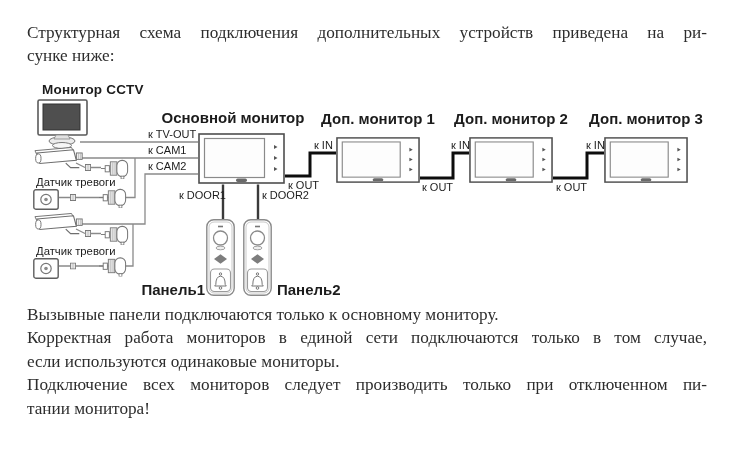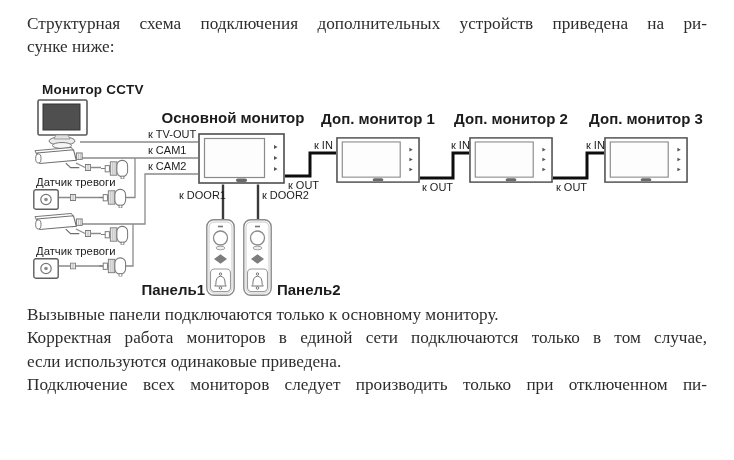--- a/index.html
+++ b/index.html
@@ -1,20 +1,20 @@
 <!DOCTYPE html>
 <html><head>
 <meta charset="utf-8">
 <style>
   html,body{margin:0;padding:0;background:#fff;}
   .page{position:relative;width:734px;height:460px;background:#ffffff;overflow:hidden;
         font-family:"Liberation Serif", serif;}
   .textblock{position:absolute;left:27px;width:680px;color:#2d2d2d;
              font-size:17.2px;line-height:23.4px;}
-  .intro{top:12px;}
+  .intro{top:21px;}
   .notes{top:303px;}
   .line{white-space:normal;}
   .stretch{text-align:justify;text-align-last:justify;}
   .diagram{position:absolute;left:0;top:70px;}
   svg text{font-family:"Liberation Sans", sans-serif;fill:#1c1c1c;}
   .biglbl{font-size:15px;font-weight:700;}
   .midlbl{font-size:13.5px;font-weight:700;letter-spacing:.2px;}
   .portlbl{font-size:11px;}
   .smlbl{font-size:11.3px;}
   .panellbl{font-size:15px;font-weight:700;}
@@ -153,17 +153,18 @@
     <text class="smlbl" x="36" y="186">Датчик тревоги</text>
     <text class="smlbl" x="36" y="255">Датчик тревоги</text>
 
     <text class="panellbl" x="205" y="295" text-anchor="end">Панель1</text>
     <text class="panellbl" x="277" y="295">Панель2</text>
   </svg>
 
   <div class="textblock notes">
     <div class="line">Вызывные панели подключаются только к основному монитору.</div>
     <div class="line stretch">Корректная работа мониторов в единой сети подключаются только в том случае,</div>
-    <div class="line">если используются одинаковые приведена.</div>
+    <div class="line">если используются одинаковые мониторы.</div>
     <div class="line stretch">Подключение всех мониторов следует производить только при отключенном пи-</div>
+    <div class="line">тании монитора!</div>
   </div>
 
 </div>
 
 </body></html>

